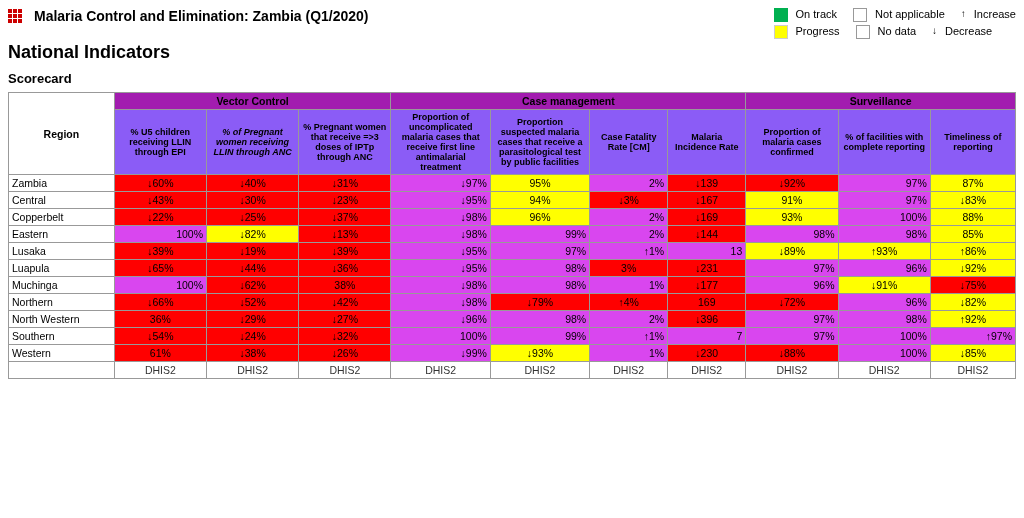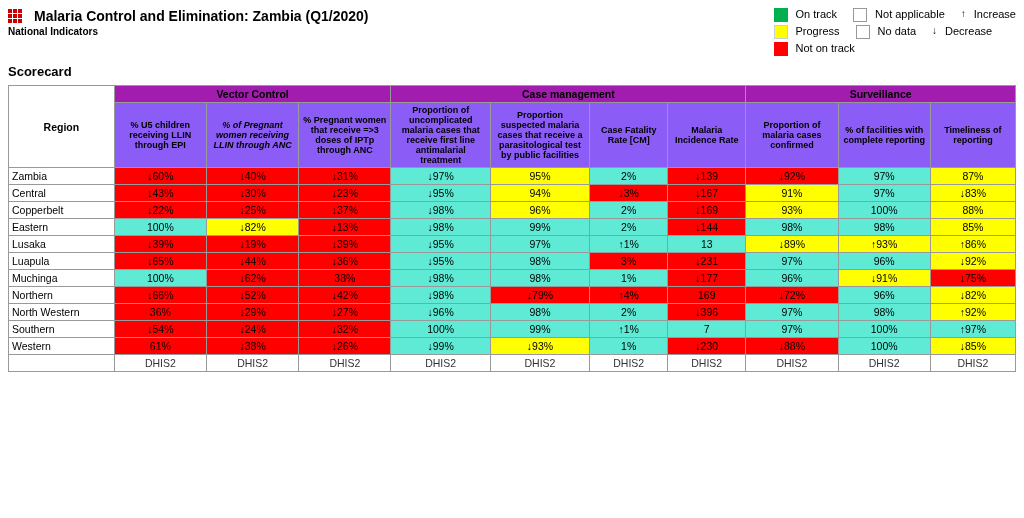--- a/index.html
+++ b/index.html
@@ -1,37 +1,37 @@
 <!DOCTYPE html>
 <html><head>
   <meta charset="utf-8">
   <style>
     * { box-sizing: border-box; margin: 0; padding: 0; }
     body { font-family: Arial, sans-serif; font-size: 11px; background: #fff; padding: 8px; }
     .header { display: flex; justify-content: space-between; align-items: flex-start; margin-bottom: 4px; }
     .title-block { }
     .main-title { font-size: 14px; font-weight: bold; display: flex; align-items: center; gap: 8px; }
-    .sub-title { font-size: 10px; font-weight: bold; margin-top: 2px; }
+    .sub-title { font-size: 18px; font-weight: bold; margin-top: 18px; }
     .legend { display: flex; flex-direction: column; gap: 3px; font-size: 11px; }
     .legend-row { display: flex; gap: 16px; }
     .legend-item { display: flex; gap: 8px; }
     .legend-box { width: 14px; height: 14px; display: inline-block; }
     .legend-green { background: #00b050; }
     .legend-yellow { background: #ffff00; border: 1px solid #ccc; }
     .legend-red { background: #ff0000; }
     .legend-na { background: #fff; border: 1px solid #999; }
     .legend-nodata { background: #fff; border: 1px solid #999; }
     .scorecard-title { font-size: 13px; font-weight: bold; margin: 8px 0 6px 0; }
     table { border-collapse: collapse; width: 100%; font-size: 10.5px; }
     th, td { border: 1px solid #999; padding: 2px 3px; text-align: center; vertical-align: middle; }
     .col-region { text-align: left; font-weight: normal; min-width: 70px; }
     .header-region { text-align: center; font-weight: bold; }
     .header-group { font-weight: bold; background: #a21caf; }
     .header-sub { font-weight: bold; font-size: 9.5px; background: #8b5cf6; }
-    .green { background: #5eead4; color: #000; }
+    .green { background: #d946ef; color: #000; text-align: right; }
     .yellow { background: #ffff00; color: #000; }
     .red { background: #ff0000; color: #000; }
     .white { background: #fff; color: #000; }
     .dhis2-row td { background: #fff; font-style: normal; color: #333; }
   </style>
 </head>
 <body>
 
 <div>
 
@@ -73,26 +73,20 @@
           <span class="legend-box legend-yellow"></span>
           <span>Progress</span>
         </div>
         <div class="legend-item">
           <span class="legend-box legend-nodata"></span>
           <span>No data</span>
         </div>
         <div class="legend-item">
           <span style="font-size:10px;">↓</span>
           <span>Decrease</span>
-        </div>
-      </div>
-      <div class="legend-row">
-        <div class="legend-item">
-          <span class="legend-box legend-red"></span>
-          <span>Not on track</span>
         </div>
       </div>
     </div>
   </div>
 
   <div class="scorecard-title">Scorecard</div>
 
   <div style="overflow-x:auto;">
     <table>
       <thead>

